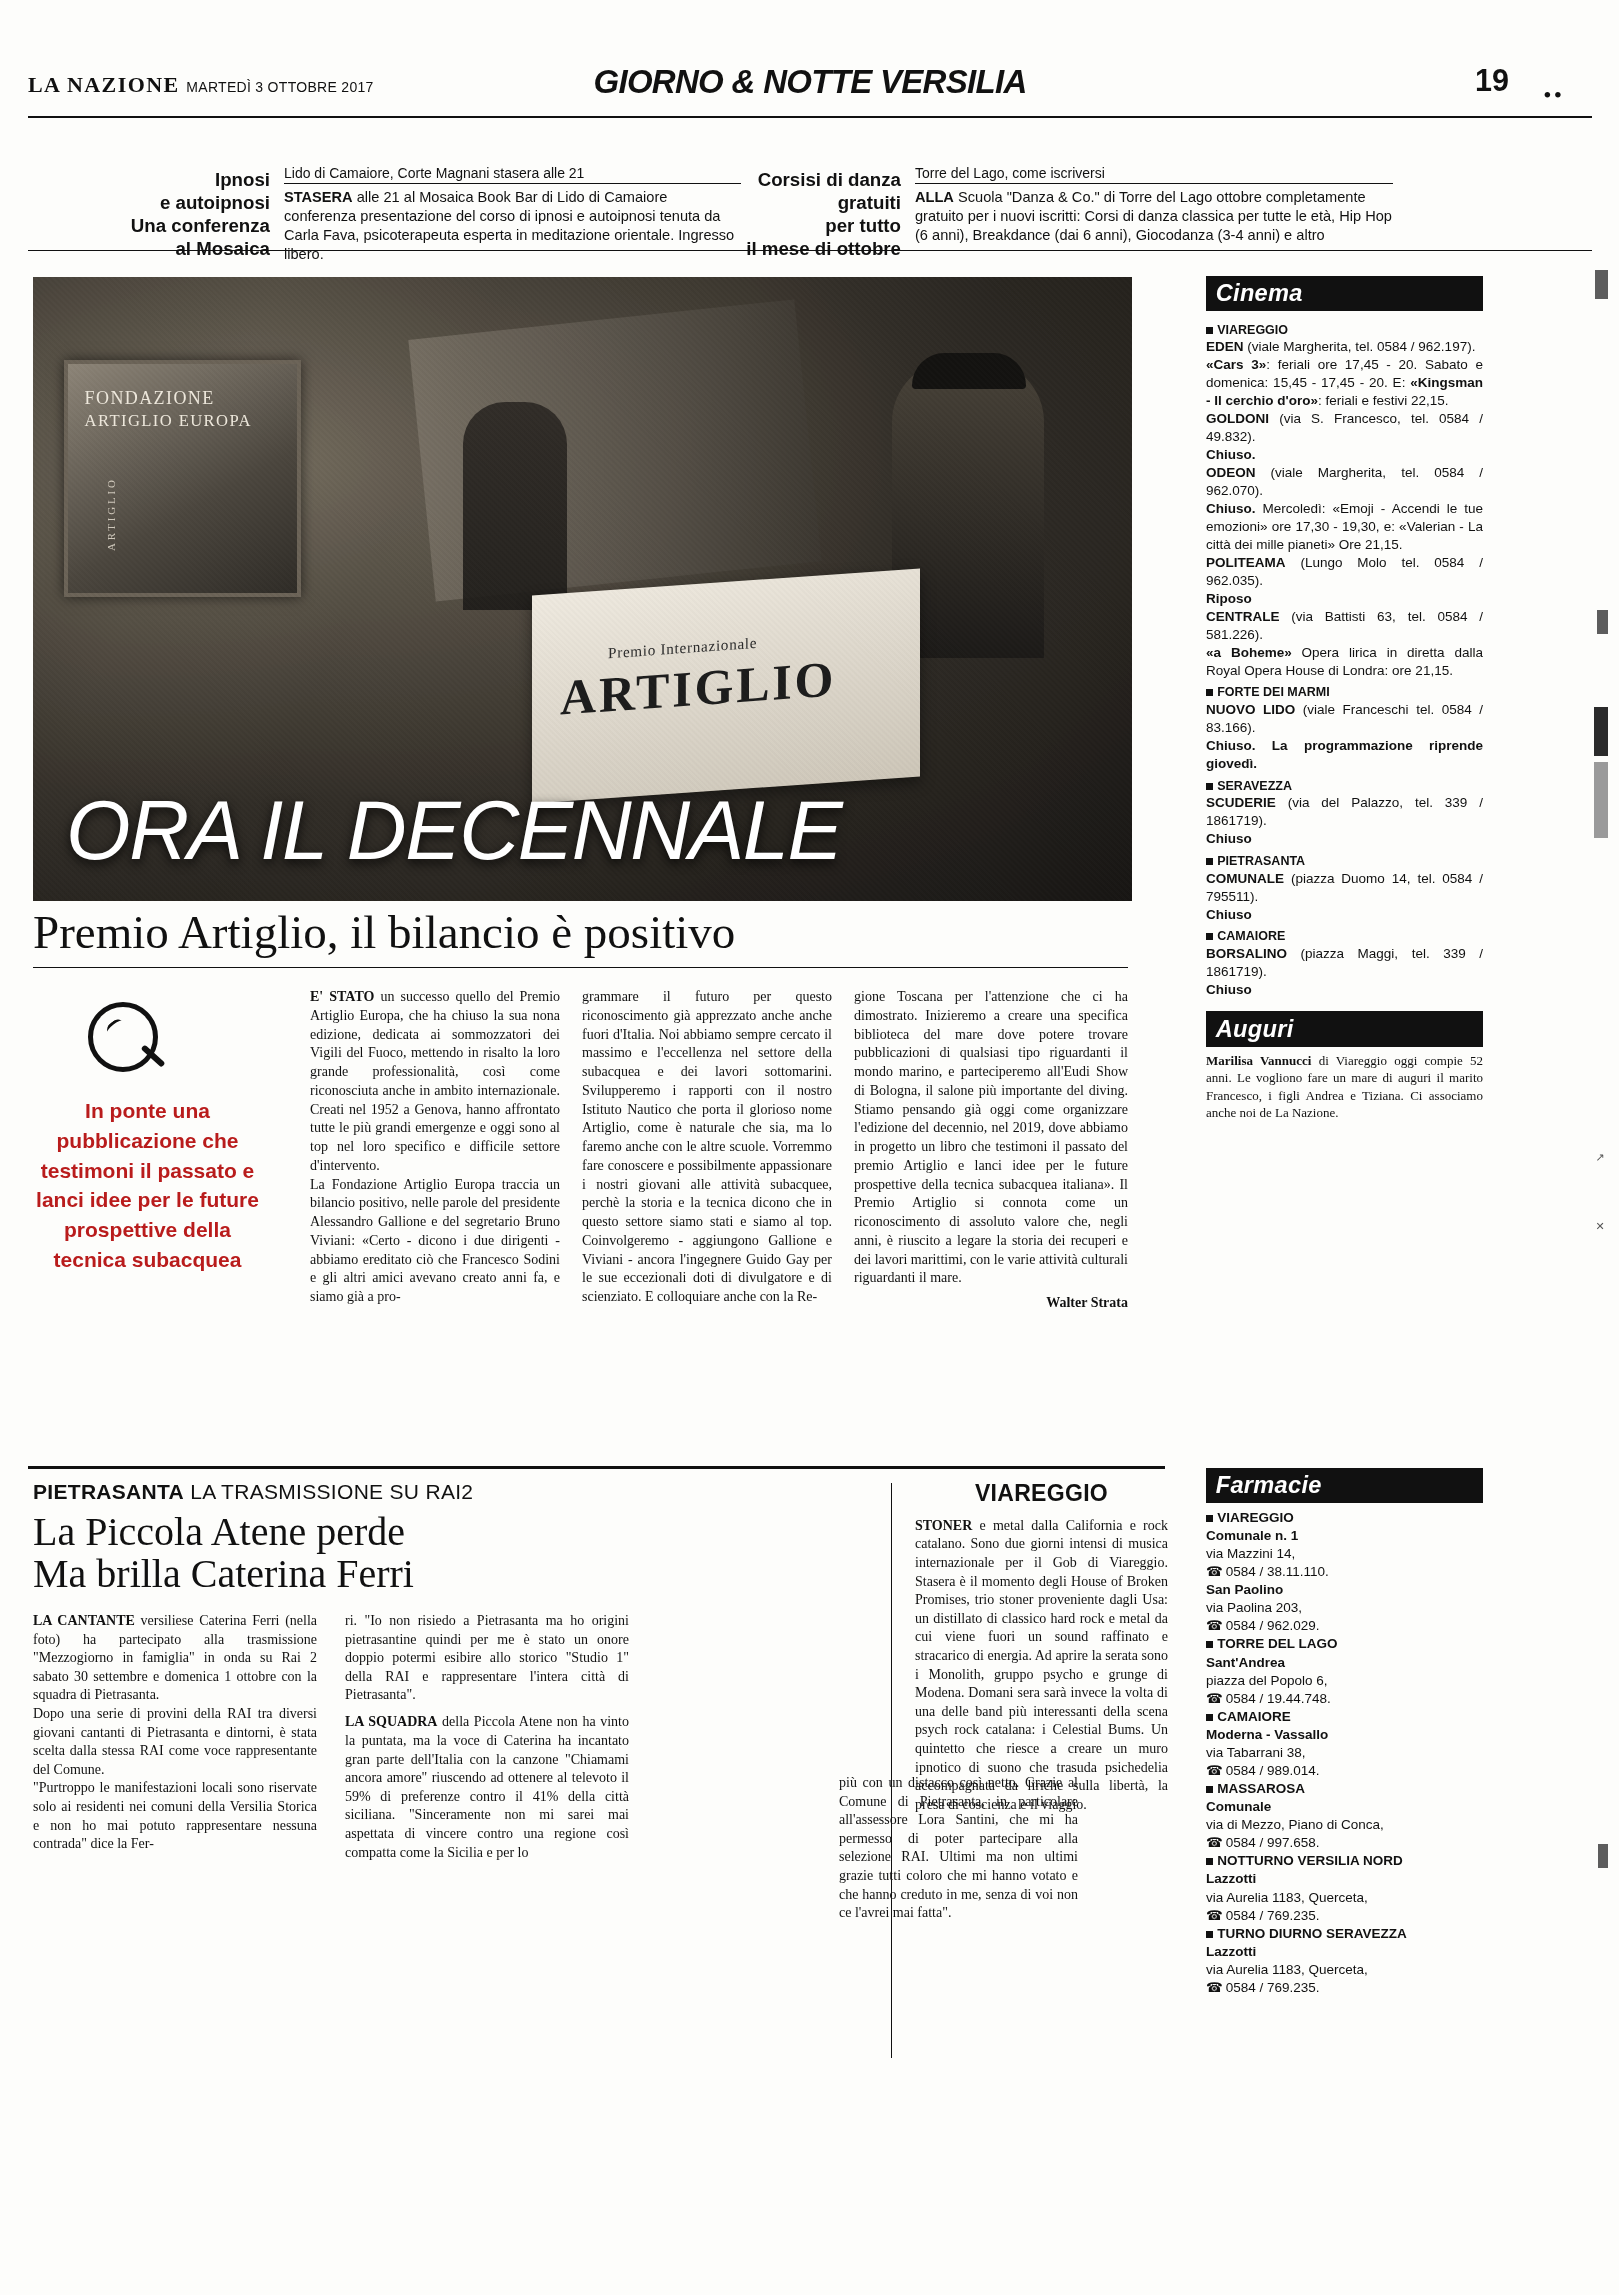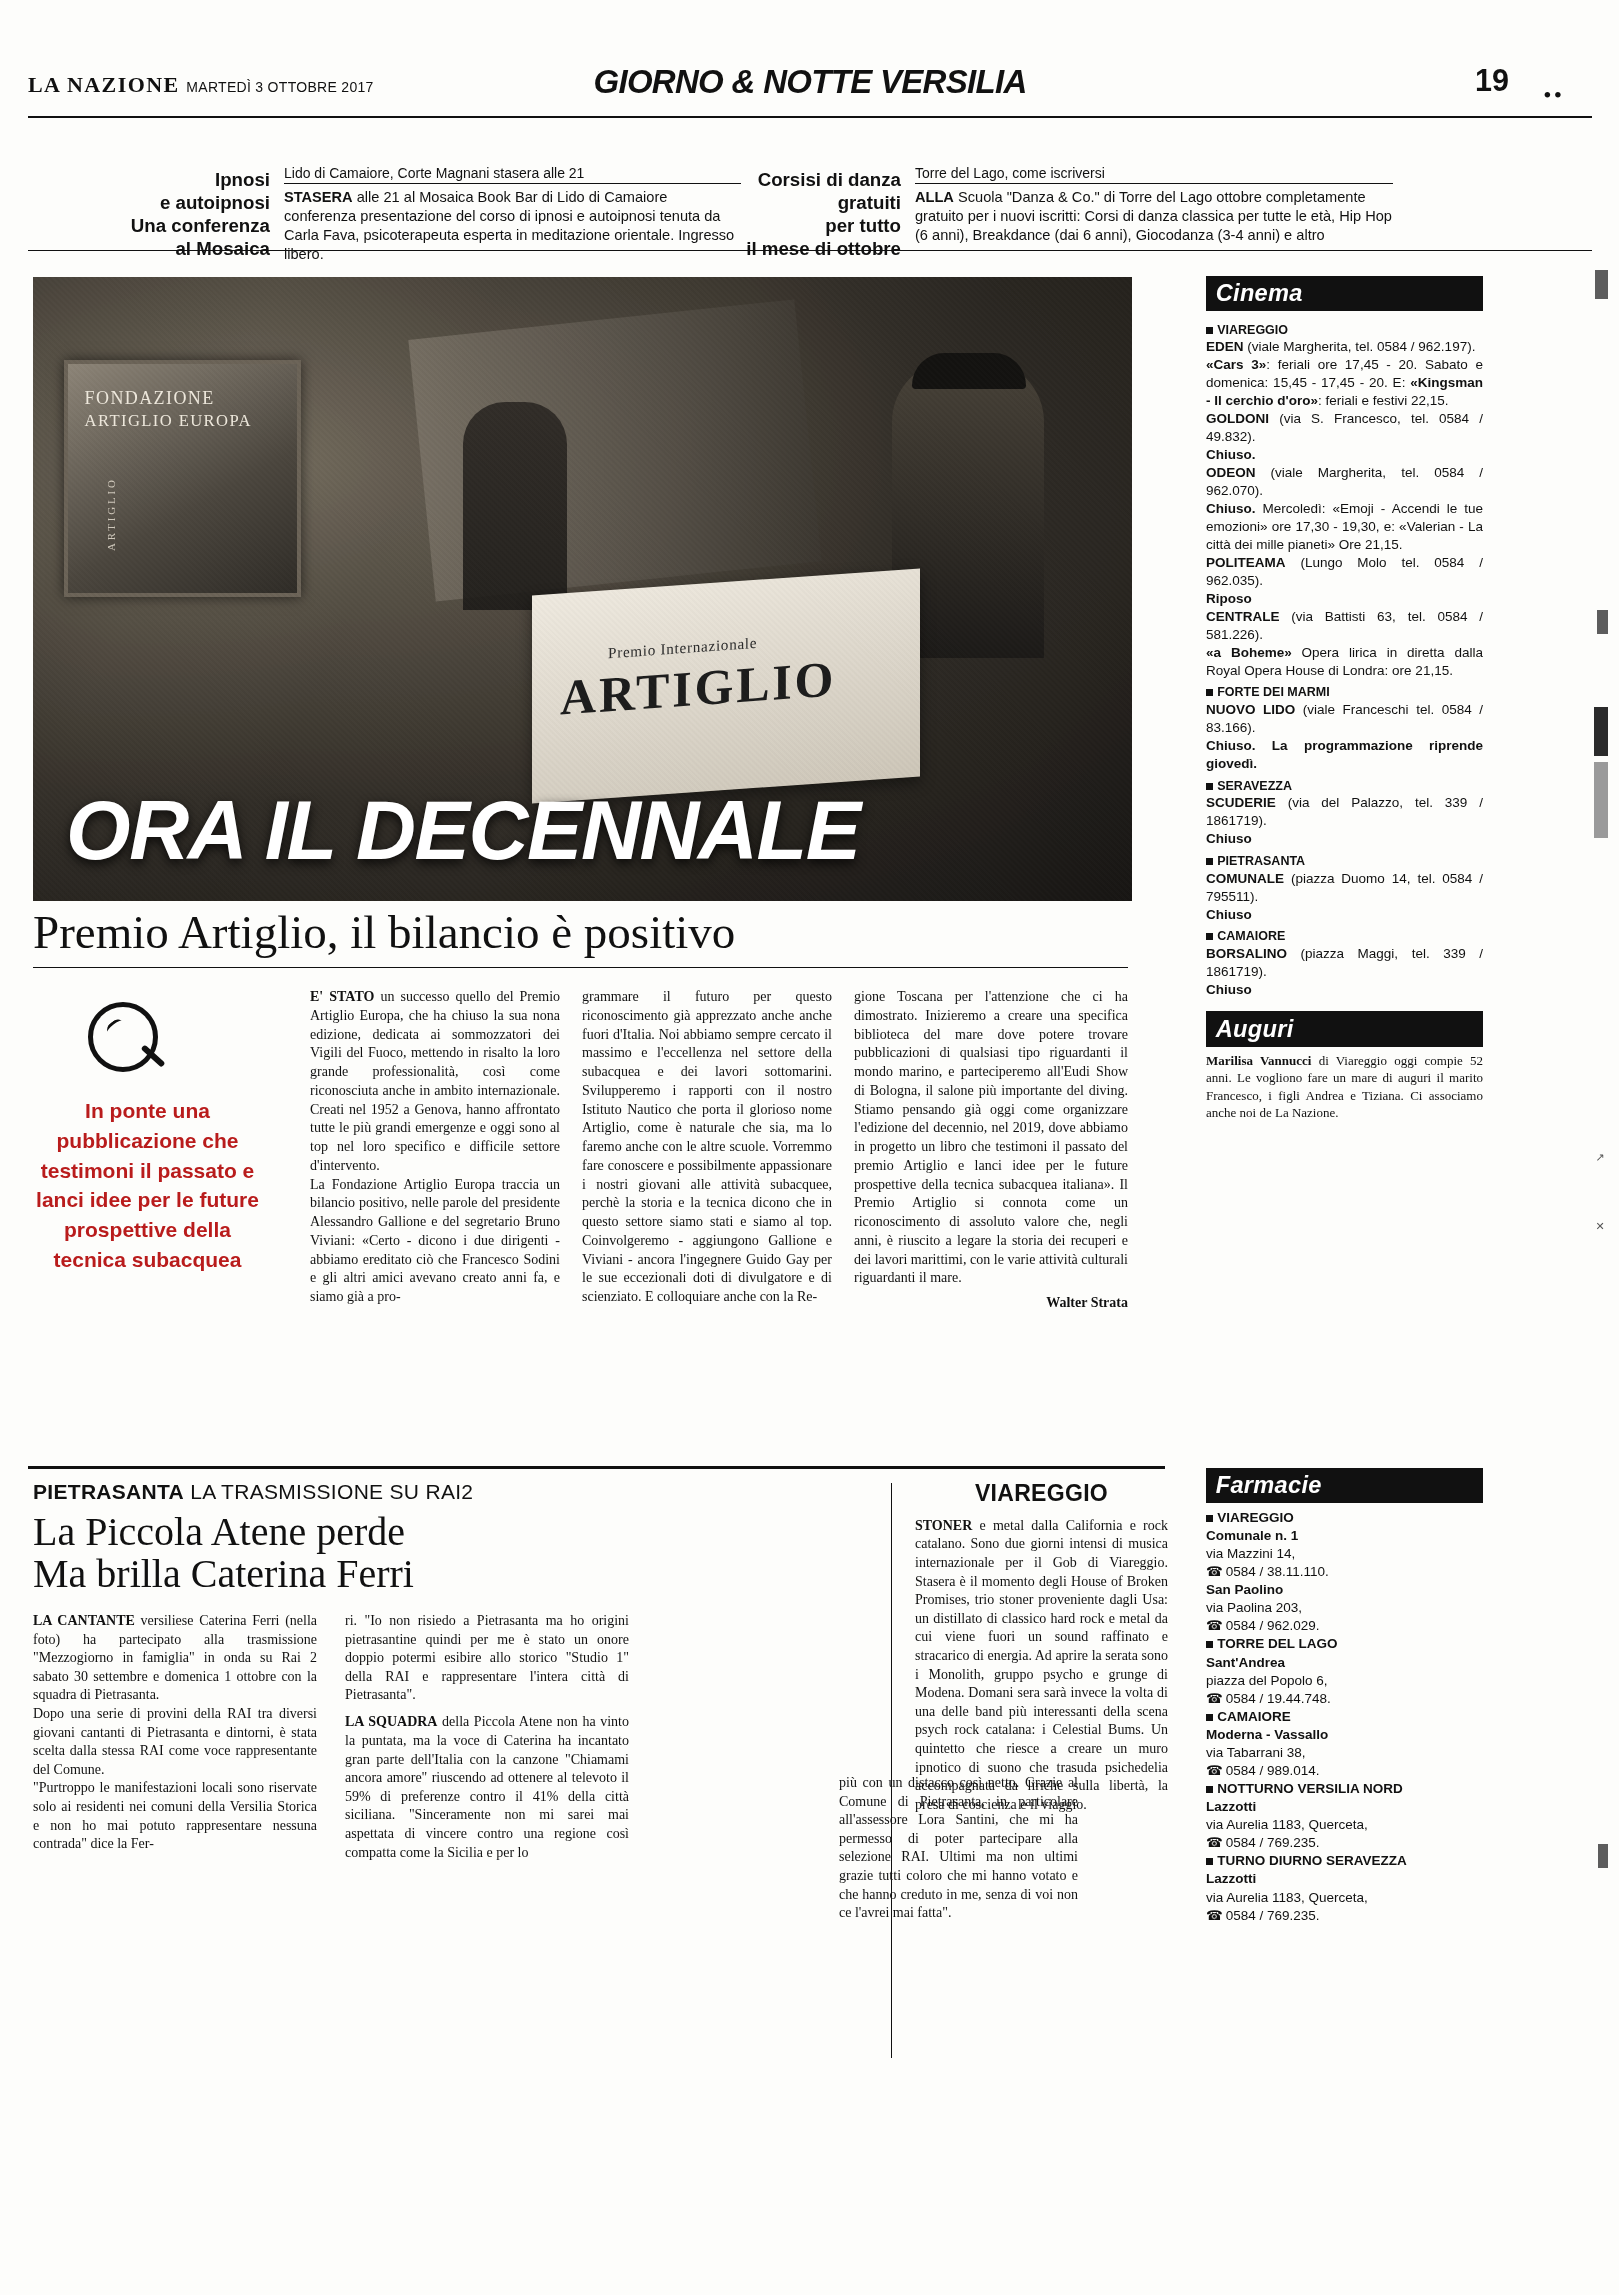--- a/index.html
+++ b/index.html
@@ -46,21 +46,21 @@
   .ph-plaque .pl-t2 { color:#efe9dd; font-family:"Liberation Serif", serif; font-size:16.6px; letter-spacing:1.4px; margin:2.8px 0 0 16.6px; }
   .ph-plaque .pl-t3 { color:#cfc8bb; font-family:"Liberation Serif", serif; font-size:11px; letter-spacing:2.8px; position:absolute; left:49px; bottom:42px; transform:rotate(-90deg); transform-origin:left bottom;}
   .ph-person { position:absolute; width:104px; height:208px; border-radius:42px 42px 0 0; background:linear-gradient(180deg,#2b2723 0%,#1d1b18 100%); opacity:.9;}
   .ph-p1 { left:430px; top:125px; }
   .ph-p2 { left:859px; top:83px; width:152px; height:298px; border-radius:62px 62px 0 0; background:linear-gradient(180deg,#4a443a 0%,#1a1816 100%); }
   .ph-cap { position:absolute; left:879px; top:76px; width:114px; height:36px; background:#131210; border-radius:49px 49px 5.5px 5.5px; }
   .ph-podium { position:absolute; left:499px; top:305px; width:388px; height:208px; background:linear-gradient(170deg,#efeae0,#cdc6b8); transform:skewY(-4deg); box-shadow:0 5.5px 15.2px rgba(0,0,0,.45); }
   .ph-podium .pd-t { position:absolute; left:76px; top:54px; font-family:"Liberation Serif", serif; color:#2b2b2b; font-size:15.2px; letter-spacing:0.7px; }
   .ph-podium .pd-b { position:absolute; left:28px; top:75px; font-family:"Liberation Serif", serif; color:#1c1c1c; font-size:50px; font-weight:bold; letter-spacing:2.8px; }
   .ph-banner { position:absolute; left:388px; top:42px; width:388px; height:263px; background:linear-gradient(100deg,rgba(140,132,120,.55),rgba(60,56,50,.55)); transform:rotate(-6deg); }
-  .ph-head { position:absolute; left:33px; bottom:29px; width:1040px; font-family:"Liberation Sans", sans-serif; font-weight:bold; font-style:italic; font-size:83px; line-height:1; color:#fff; letter-spacing:-1.4px; text-shadow:0 3.5px 11px rgba(0,0,0,.8); }
+  .ph-head { position:absolute; left:33px; bottom:29px; width:1040px; font-family:"Liberation Sans", sans-serif; font-weight:normal; font-style:italic; font-size:83px; line-height:1; color:#fff; letter-spacing:-1.4px; text-shadow:0 3.5px 11px rgba(0,0,0,.8); }
 
   .headline { position:absolute; left:33px; top:908px; width:1095px; font-family:"Liberation Serif", serif; font-size:47px; line-height:1.05; }
   .rule-headline { position:absolute; left:33px; top:967px; width:1095px; height:0.7px; background:#111; }
 
   
   .article { position:absolute; left:33px; top:988px; width:1095px; height:416px; }
   .artcol { position:absolute; top:0; width:250px; font-size:14px; line-height:1.34; text-align:justify; font-family:"Liberation Serif", serif; }
   .artcol.c1 { left:277px; }
   .artcol.c2 { left:549px; }
   .artcol.c3 { left:821px; width:274px; }
@@ -302,20 +302,26 @@
         <div class="farm-line"><span class="phone-ico">☎</span><span>0584 / 19.44.748.</span></div>
       </div>
 
       <div>
         <div class="farm-line farm-b"><span class="sq"></span><span>CAMAIORE</span></div>
         <div class="farm-line farm-b">Moderna - Vassallo</div>
         <div class="farm-line">via Tabarrani 38,</div>
         <div class="farm-line"><span class="phone-ico">☎</span><span>0584 / 989.014.</span></div>
       </div>
 
+      <div>
+        <div class="farm-line farm-b"><span class="sq"></span><span>MASSAROSA</span></div>
+        <div class="farm-line farm-b">Comunale</div>
+        <div class="farm-line">via di Mezzo, Piano di Conca,</div>
+        <div class="farm-line"><span class="phone-ico">☎</span><span>0584 / 997.658.</span></div>
+      </div>
 
       <div>
         <div class="farm-line farm-b"><span class="sq"></span><span>NOTTURNO VERSILIA NORD</span></div>
         <div class="farm-line farm-b">Lazzotti</div>
         <div class="farm-line">via Aurelia 1183, Querceta,</div>
         <div class="farm-line"><span class="phone-ico">☎</span><span>0584 / 769.235.</span></div>
       </div>
 
       <div>
         <div class="farm-line farm-b"><span class="sq"></span><span>TURNO DIURNO SERAVEZZA</span></div>

